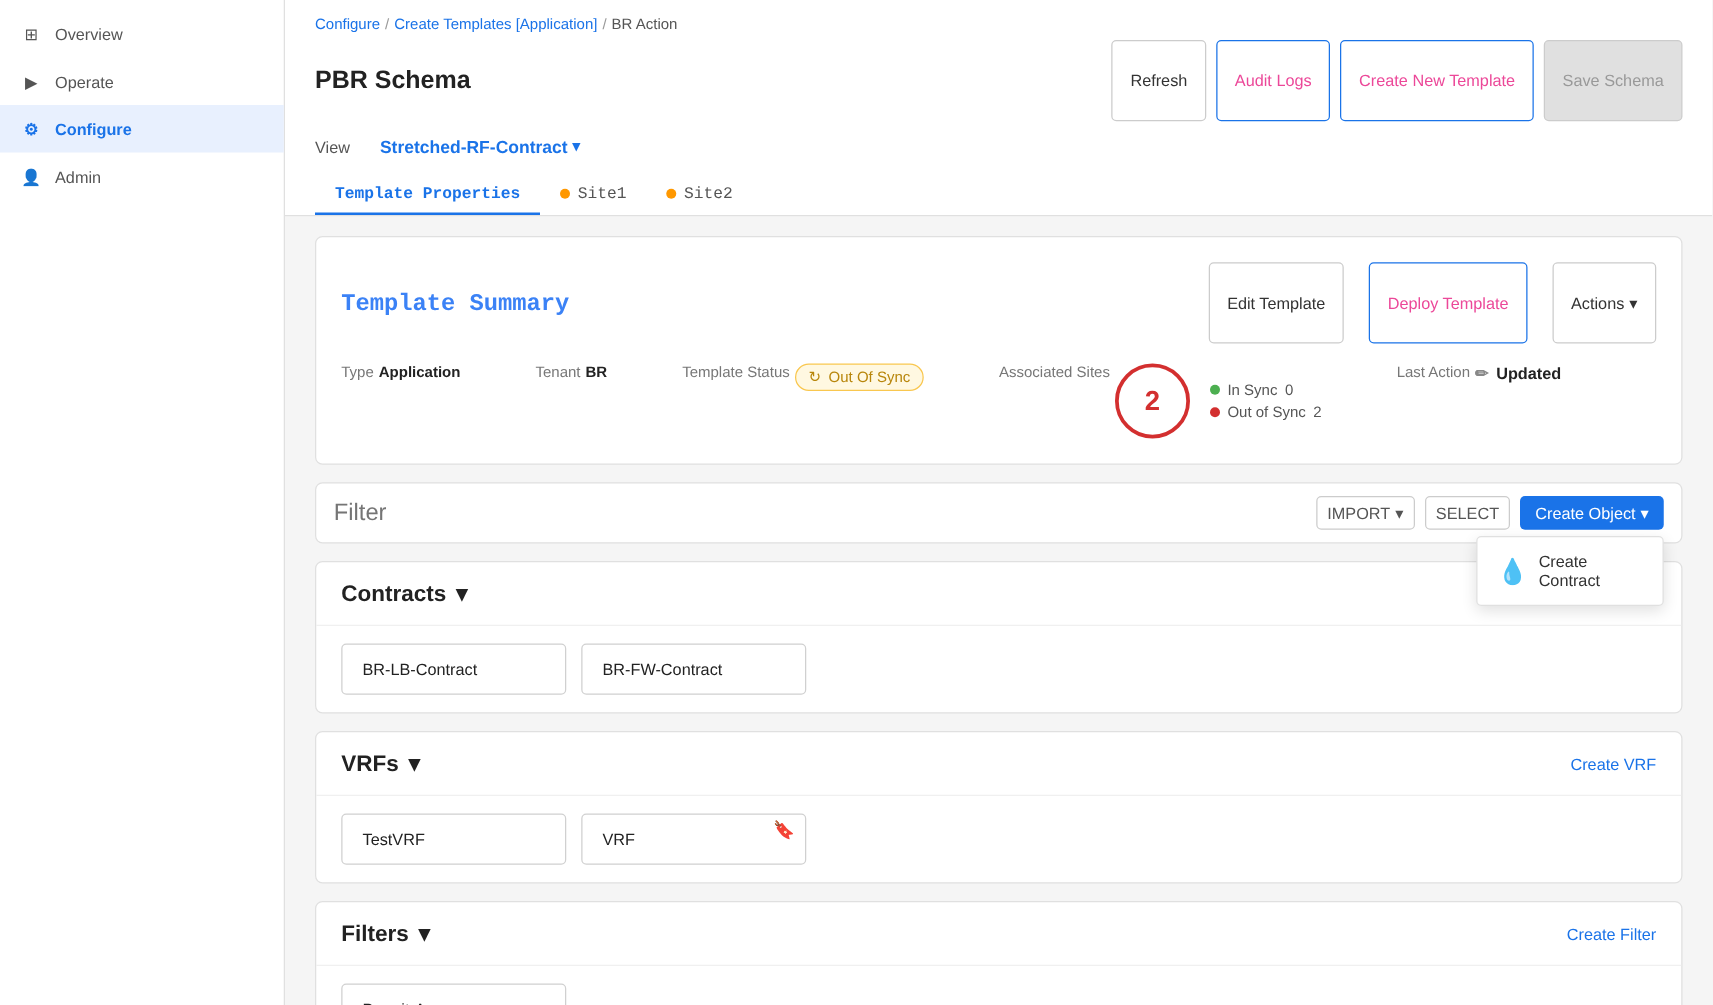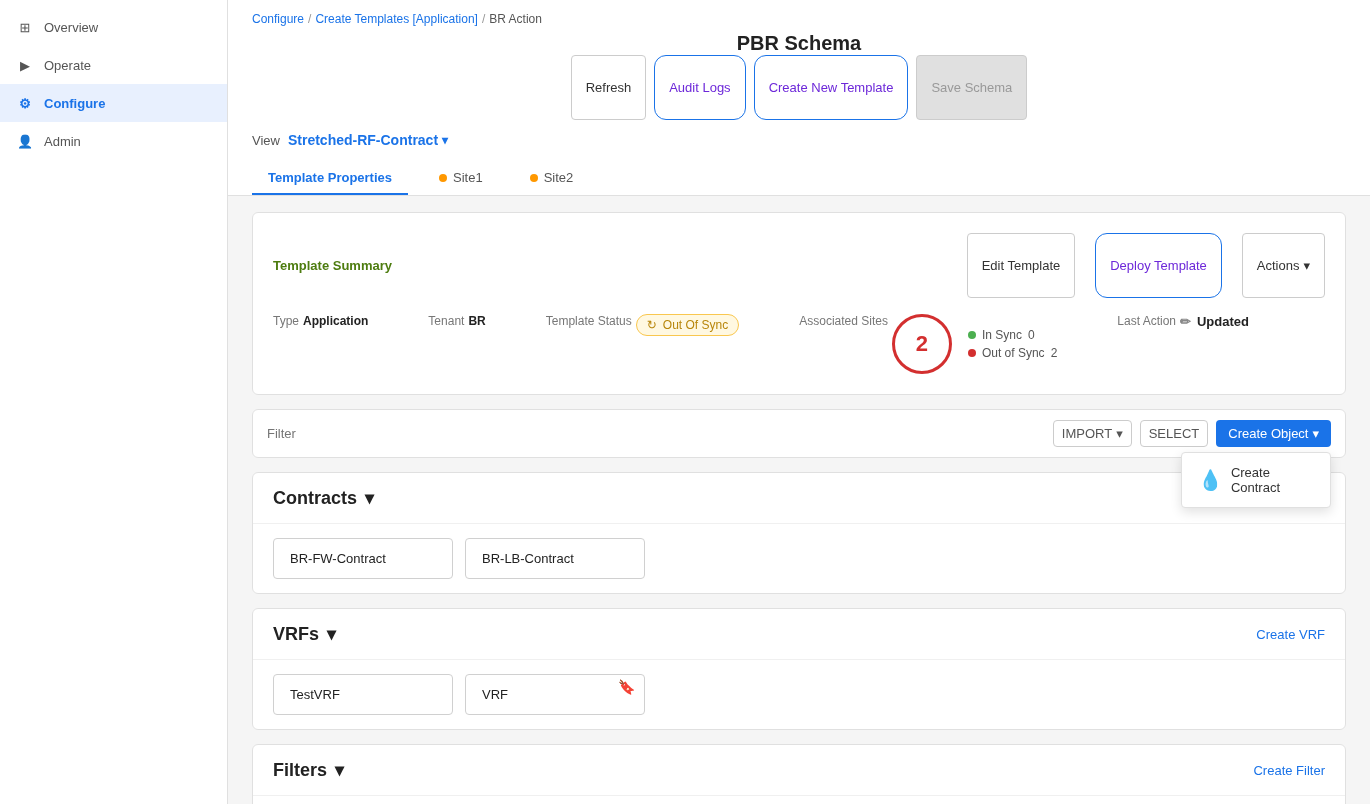--- a/index.html
+++ b/index.html
@@ -12,46 +12,46 @@
     .sidebar-icon { width: 18px; height: 18px; display: flex; align-items: center; justify-content: center; }
 
     
     .main { flex: 1; display: flex; flex-direction: column; overflow: hidden; }
 
     
     .header { background: #fff; border-bottom: 1px solid #e0e0e0; padding: 12px 24px 0 24px; }
     .breadcrumb { font-size: 12px; color: #555; margin-bottom: 6px; display: flex; align-items: center; gap: 4px; }
     .breadcrumb a { color: #1a73e8; text-decoration: none; }
     .breadcrumb-sep { color: #999; }
-    .header-row { display: flex; align-items: center; justify-content: space-between; padding-bottom: 12px; flex-direction: column; }
+    .header-row { display: flex; align-items: center; justify-content: space-between; padding-bottom: 12px; }
     .page-title { font-size: 20px; font-weight: 600; color: #222; }
     .header-actions { display: flex; align-items: center; gap: 8px; }
     .btn { padding: 24px 14px; border-radius: 4px; font-size: 13px; cursor: pointer; border: 1px solid #ccc; background: #fff; color: #333; }
-    .btn-outline-blue { border-color: #1a73e8; color: #6d28d9; background: #fff; border-radius: 12px; }
+    .btn-outline-blue { border-color: #1a73e8; color: #ec4899; background: #fff; }
     .btn-disabled { background: #e0e0e0; color: #999; border-color: #ccc; cursor: not-allowed; }
 
     
-    .tabs { display: flex; align-items: flex-start; gap: 15px; border-bottom: none; }
+    .tabs { display: flex; align-items: flex-start; gap: 0; border-bottom: none; font-family: Liberation Mono, monospace; }
     .tab { padding: 8px 16px; cursor: pointer; color: #555; font-size: 13px; border-bottom: 2px solid transparent; display: flex; align-items: center; gap: 6px; }
     .tab.active { color: #1a73e8; border-bottom: 2px solid #1a73e8; font-weight: 600; }
     .tab-dot { width: 8px; height: 8px; border-radius: 50%; display: inline-block; }
 
     
     .content { flex: 1; overflow-y: auto; padding: 16px 24px; }
 
     
-    .view-row { display: flex; align-items: center; gap: 8px; margin-bottom: 14px; }
+    .view-row { display: flex; align-items: center; gap: 24px; margin-bottom: 14px; }
     .view-label { color: #555; font-size: 13px; }
     .view-selector { display: flex; align-items: center; gap: 4px; color: #1a73e8; font-size: 14px; font-weight: 600; cursor: pointer; }
     .chevron-icon { font-size: 12px; color: #1a73e8; }
 
     
     .card { background: #fff; border: 1px solid #e0e0e0; border-radius: 6px; padding: 20px; margin-bottom: 14px; }
     .card-header { display: flex; align-items: center; justify-content: space-between; margin-bottom: 16px; }
-    .card-title { font-size: 13px; font-weight: 600; color: #4d7c0f; }
+    .card-title { font-size: 19px; font-weight: 600; color: #3b82f6; font-family: Liberation Mono, monospace; }
     .card-actions { display: flex; align-items: center; gap: 20px; }
     .btn-actions { display: flex; align-items: center; gap: 4px; }
 
     
     .summary-fields { display: flex; align-items: flex-start; gap: 60px; }
     .field-group { display: flex; flex-direction: row; gap: 4px; }
     .field-label { font-size: 12px; color: #777; }
     .field-value { font-size: 12px; font-weight: 600; color: #222; }
 
     
@@ -64,21 +64,21 @@
     .sites-legend { display: flex; flex-direction: column; gap: 4px; }
     .legend-item { display: flex; align-items: center; gap: 6px; font-size: 12px; color: #555; }
     .legend-dot { width: 8px; height: 8px; border-radius: 50%; }
 
     
     .last-action-value { display: flex; align-items: center; gap: 6px; font-size: 13px; font-weight: 600; color: #222; }
     .edit-icon { color: #888; font-size: 13px; }
 
     
     .filter-bar { background: #fff; border: 1px solid #e0e0e0; border-radius: 6px; padding: 10px 14px; margin-bottom: 14px; display: flex; align-items: center; justify-content: space-between; }
-    .filter-input { border: none; outline: none; flex: 1; font-size: 13px; color: #555; background: transparent; }
+    .filter-input { border: none; outline: none; flex: 1; font-size: 19px; color: #555; background: transparent; }
     .filter-actions { display: flex; align-items: center; gap: 8px; }
     .import-btn { display: flex; align-items: center; gap: 4px; color: #555; cursor: pointer; font-size: 13px; padding: 5px 8px; border: 1px solid #ccc; border-radius: 4px; background: #fff; }
     .select-btn { color: #555; font-size: 13px; padding: 5px 8px; border: 1px solid #ccc; border-radius: 4px; background: #fff; cursor: pointer; }
     .create-object-btn { background: #1a73e8; color: #fff; border: none; border-radius: 4px; padding: 6px 12px; font-size: 13px; cursor: pointer; display: flex; align-items: center; gap: 4px; }
 
     
     .dropdown-popup { position: relative; }
     .dropdown-menu { position: absolute; top: 32px; right: 0; background: #fff; border: 1px solid #e0e0e0; border-radius: 4px; box-shadow: 0 4px 12px rgba(0,0,0,0.12); z-index: 100; min-width: 150px; padding: 4px 0; }
     .dropdown-menu-item { padding: 8px 16px; cursor: pointer; font-size: 13px; color: #333; display: flex; align-items: center; gap: 8px; }
     .water-drop { color: #00bcd4; font-size: 20px; }
@@ -241,24 +241,24 @@
     <div class="section-card">
       <div class="section-header">
         <div class="section-title">
           <span>Contracts</span>
           <span>▾</span>
         </div>
         <span class="section-action">Create Contract</span>
       </div>
       <div class="section-content">
         <div class="object-card">
+          <span>BR-LB-Contract</span>
+        </div>
+        <div class="object-card">
           <span>BR-FW-Contract</span>
-        </div>
-        <div class="object-card">
-          <span>BR-LB-Contract</span>
         </div>
       </div>
     </div>
 
     <div class="section-card">
       <div class="section-header">
         <div class="section-title">
           <span>VRFs</span>
           <span>▾</span>
         </div>

